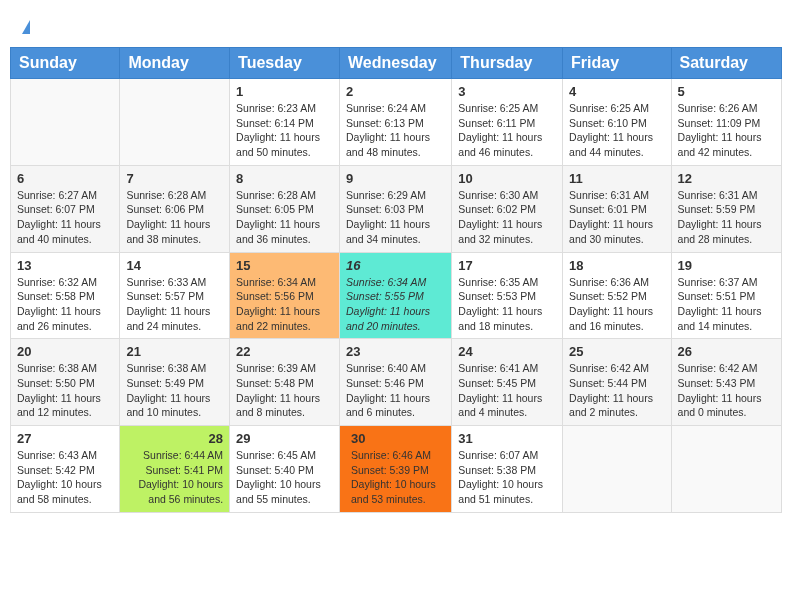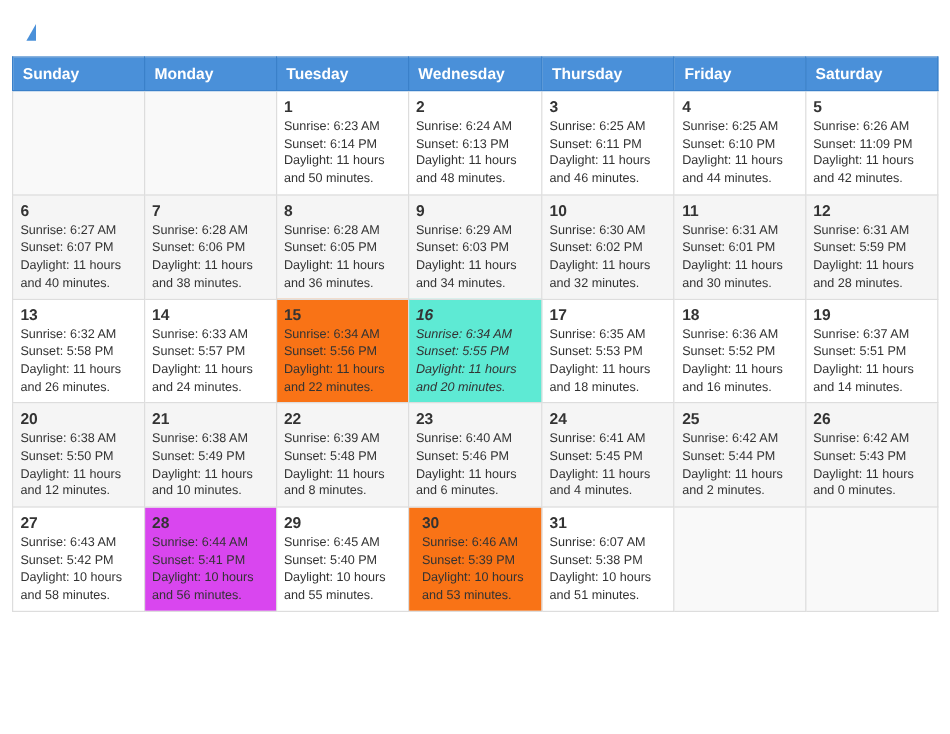--- a/index.html
+++ b/index.html
@@ -58,21 +58,21 @@
       width: 100%;
       border-collapse: collapse;
       margin-top: 8px;
       font-size: 11px;
     }
     .calendar th {
       background: #4a90d9;
       color: #fff;
       text-align: left;
       padding: 6px 8px;
-      font-size: 13px;
+      font-size: 16px;
       font-weight: bold;
       border: 1px solid #3a80c9;
     }
     .calendar td {
       border: 1px solid #ddd;
       vertical-align: top;
       padding: 5px 6px;
       width: 113px;
       height: 80px;
       color: #333;
@@ -213,21 +213,21 @@
           <div class="day-info" style="white-space: pre-line;">Sunrise: 6:32 AM
 Sunset: 5:58 PM
 Daylight: 11 hours and 26 minutes.</div>
         </td>
         <td style="background: rgb(255, 255, 255);">
           <span class="day-num">14</span>
           <div class="day-info" style="white-space: pre-line;">Sunrise: 6:33 AM
 Sunset: 5:57 PM
 Daylight: 11 hours and 24 minutes.</div>
         </td>
-        <td style="background: #f97316;">
+        <td style="background: #fdba74;">
           <span class="day-num">15</span>
           <div class="day-info" style="white-space: pre-line;">Sunrise: 6:34 AM
 Sunset: 5:56 PM
 Daylight: 11 hours and 22 minutes.</div>
         </td>
         <td style="background: #5eead4; font-style: italic;">
           <span class="day-num">16</span>
           <div class="day-info" style="white-space: pre-line;">Sunrise: 6:34 AM
 Sunset: 5:55 PM
 Daylight: 11 hours and 20 minutes.</div>
@@ -295,21 +295,21 @@
 Daylight: 11 hours and 0 minutes.</div>
         </td>
       </tr>
       <tr>
         <td style="background: rgb(255, 255, 255);">
           <span class="day-num">27</span>
           <div class="day-info" style="white-space: pre-line;">Sunrise: 6:43 AM
 Sunset: 5:42 PM
 Daylight: 10 hours and 58 minutes.</div>
         </td>
-        <td style="background: #d946ef;">
+        <td style="background: #bef264; text-align: right;">
           <span class="day-num">28</span>
           <div class="day-info" style="white-space: pre-line;">Sunrise: 6:44 AM
 Sunset: 5:41 PM
 Daylight: 10 hours and 56 minutes.</div>
         </td>
         <td style="background: rgb(255, 255, 255);">
           <span class="day-num">29</span>
           <div class="day-info" style="white-space: pre-line;">Sunrise: 6:45 AM
 Sunset: 5:40 PM
 Daylight: 10 hours and 55 minutes.</div>

